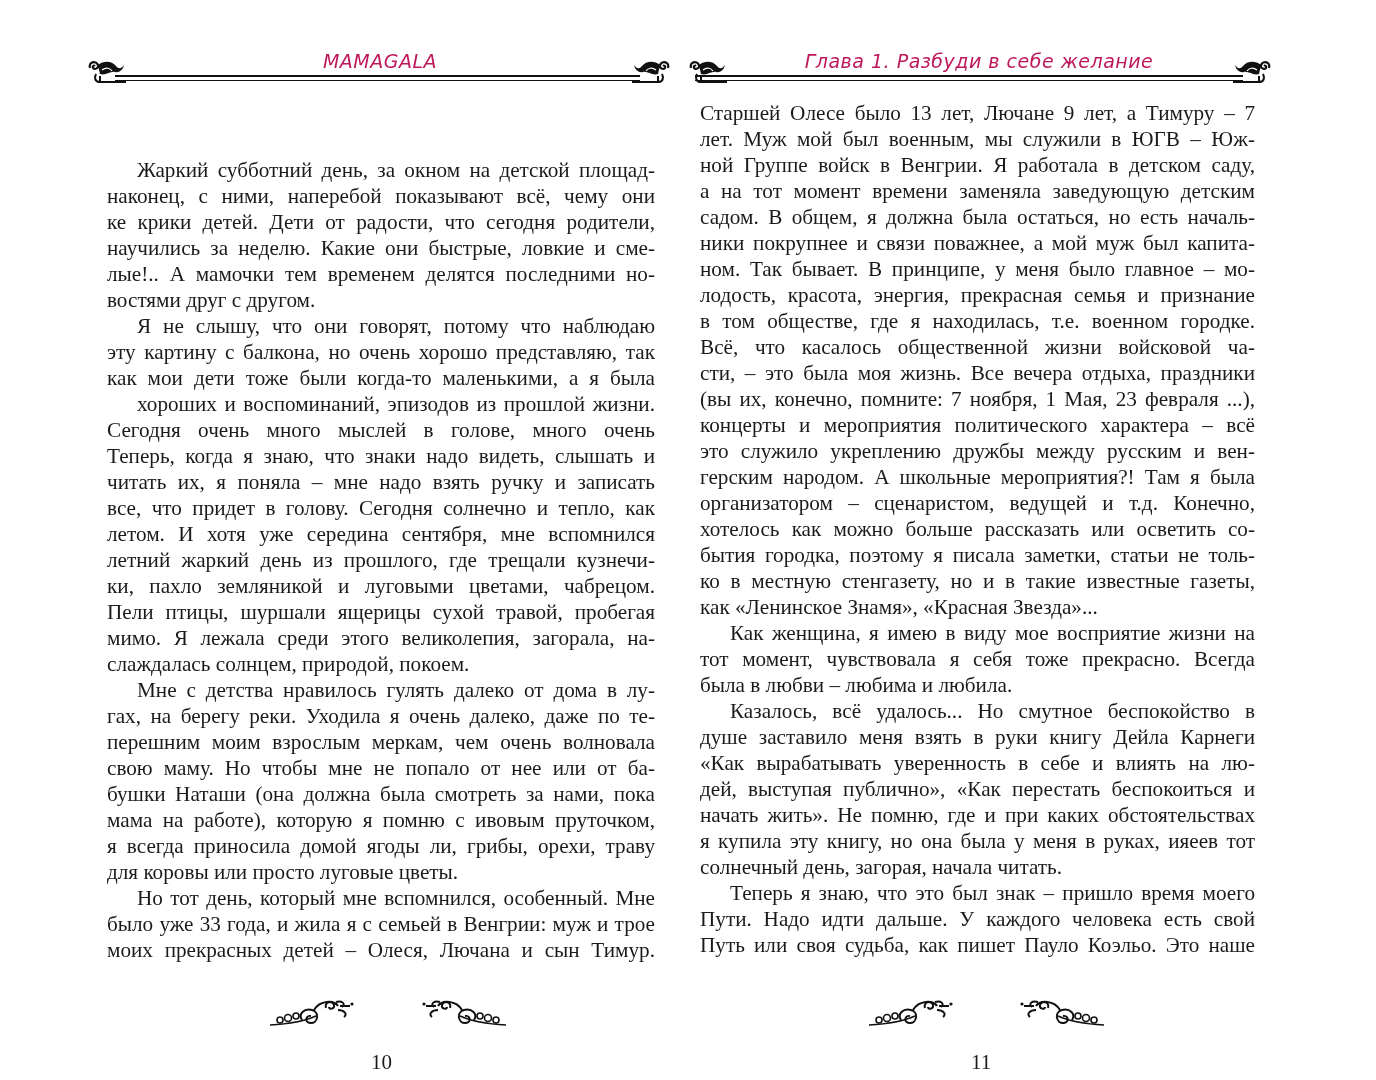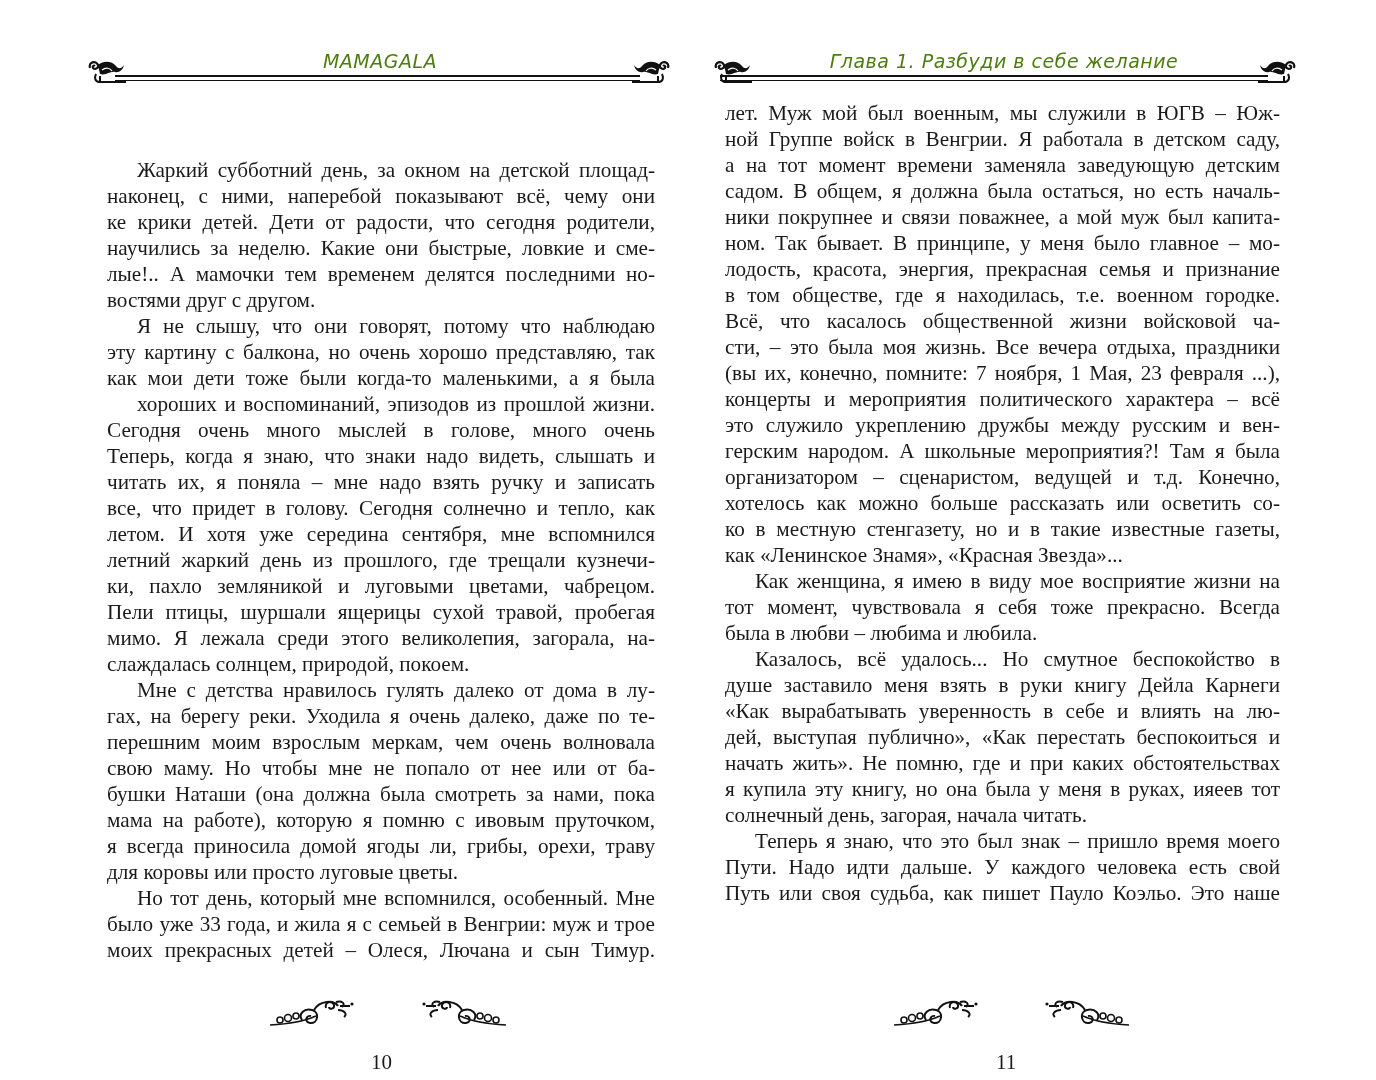--- a/index.html
+++ b/index.html
@@ -8,29 +8,29 @@
     background: #ffffff;
     position: relative;
     overflow: hidden;
     font-family: "Liberation Serif", "DejaVu Serif", serif;
     color: #1a1a1a;
   }
   .page {
     position: absolute; top: 0; height: 1080px; width: 688px;
   }
   .page.left { left: 0; }
-  .page.right { left: 680px; }
+  .page.right { left: 655px; }
 
   .running-head {
     position: absolute; top: 50px;
     font-family: "DejaVu Sans", sans-serif;
     font-style: italic;
     font-size: 19px;
     letter-spacing: 0.5px;
-    color: #4d7c0f;
+    color: #be185d;
     text-align: center;
     white-space: nowrap;
   }
   .page.left .running-head { left: 88px; width: 584px; }
   .page.right .running-head { left: 32px; width: 584px; }
 
   .head-rule {
     position: absolute; top: 75px; height: 6px;
     border-top: 2.5px solid #111;
     border-bottom: 1px solid #111;
@@ -185,36 +185,38 @@
   <svg class="corner-orn l">
       <use href="#corner-flourish"></use>
     </svg>
   <div class="head-rule"></div>
   <svg class="corner-orn r">
       <use href="#corner-flourish"></use>
     </svg>
 
   <div class="text-block" id="right-text">
       <p>
+        <span class="ln">Старшей Олесе было 13 лет, Лючане 9 лет, а Тимуру – 7</span>
         <span class="ln">лет. Муж мой был военным, мы служили в ЮГВ – Юж-</span>
         <span class="ln">ной Группе войск в Венгрии. Я работала в детском саду,</span>
         <span class="ln">а на тот момент времени заменяла заведующую детским</span>
         <span class="ln">садом. В общем, я должна была остаться, но есть началь-</span>
         <span class="ln">ники покрупнее и связи поважнее, а мой муж был капита-</span>
         <span class="ln">ном. Так бывает. В принципе, у меня было главное – мо-</span>
         <span class="ln">лодость, красота, энергия, прекрасная семья и признание</span>
         <span class="ln">в том обществе, где я находилась, т.е. военном городке.</span>
         <span class="ln">Всё, что касалось общественной жизни войсковой ча-</span>
         <span class="ln">сти, – это была моя жизнь. Все вечера отдыха, праздники</span>
         <span class="ln">(вы их, конечно, помните: 7 ноября, 1 Мая, 23 февраля ...),</span>
         <span class="ln">концерты и мероприятия политического характера – всё</span>
         <span class="ln">это служило укреплению дружбы между русским и вен-</span>
         <span class="ln">герским народом. А школьные мероприятия?! Там я была</span>
         <span class="ln">организатором – сценаристом, ведущей и т.д. Конечно,</span>
         <span class="ln">хотелось как можно больше рассказать или осветить со-</span>
+        <span class="ln">бытия городка, поэтому я писала заметки, статьи не толь-</span>
         <span class="ln">ко в местную стенгазету, но и в такие известные газеты,</span>
         <span class="ln last">как «Ленинское Знамя», «Красная Звезда»...</span>
       </p>
       <p class="indent">
         <span class="ln">Как женщина, я имею в виду мое восприятие жизни на</span>
         <span class="ln">тот момент, чувствовала я себя тоже прекрасно. Всегда</span>
         <span class="ln last">была в любви – любима и любила.</span>
       </p>
       <p class="indent">
         <span class="ln">Казалось, всё удалось... Но смутное беспокойство в</span>

